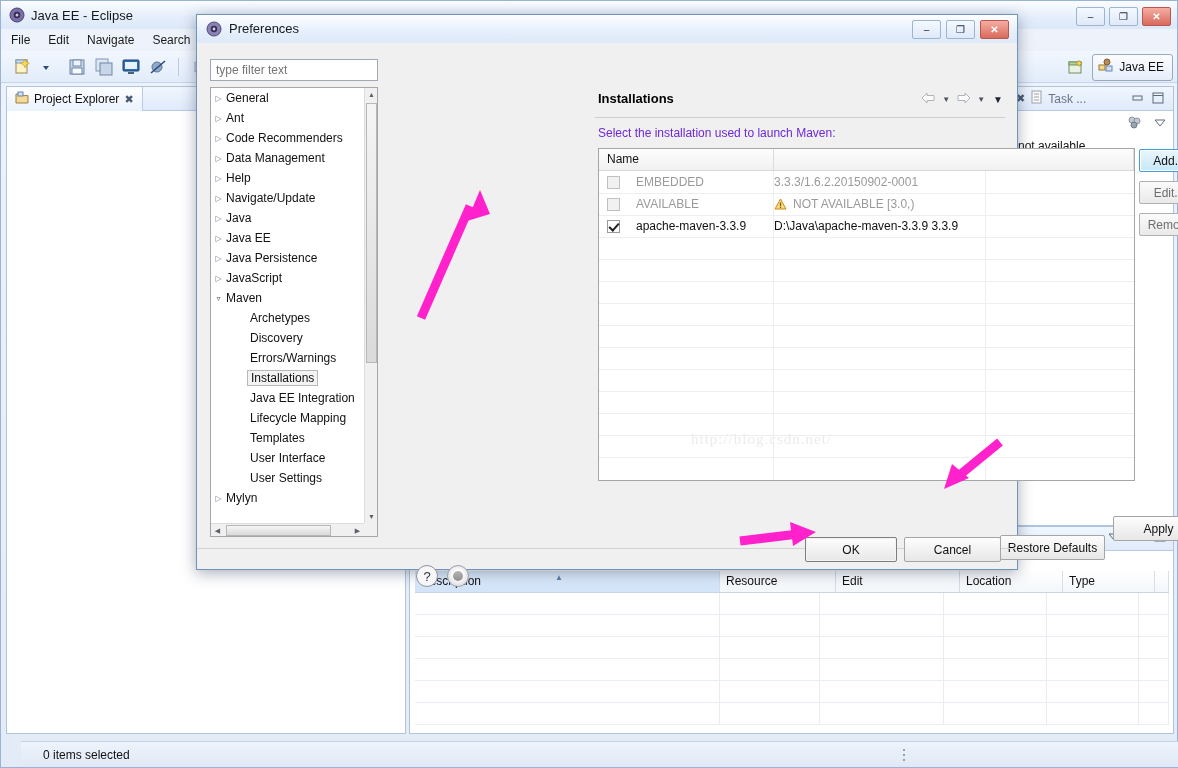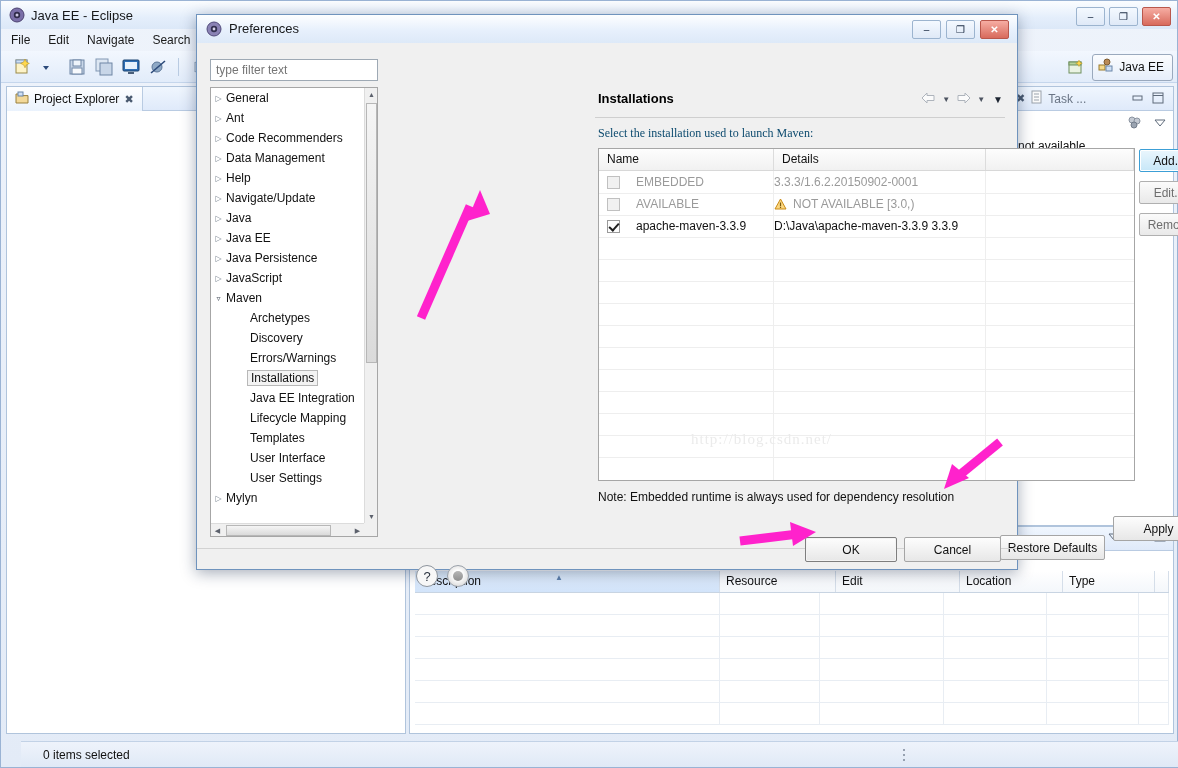--- a/index.html
+++ b/index.html
@@ -231,21 +231,21 @@
     position: absolute; right: 14px; top: 48px;
     display: flex; align-items: center; gap: 5px;
   }
   .navarrow { font-size: 14px; color: #b0b6be; }
   .navcaret { font-size: 8px; color: #4c5360; }
   #nav-sep {
     position: absolute; left: 398px; right: 12px; top: 74px;
     height: 1px; background: #cfcfcf;
   }
   #page-desc {
-    position: absolute; left: 401px; top: 83px; font-size: 12px; color: #0c4a6e; font-family: Liberation Serif, serif;
+    position: absolute; left: 401px; top: 83px; font-size: 12px; color: #6d28d9;
   }
 
   #table-box {
     position: absolute; left: 401px; top: 105px; width: 537px; height: 333px;
     background: #ffffff; border: 1px solid #a6a6a6;
   }
   #table-header { display: flex; height: 22px; border-bottom: 1px solid #d8d8d8; }
   .th {
     background: linear-gradient(#fdfdfd, #f1f1f1);
     border-right: 1px solid #dcdcdc;
@@ -737,21 +737,20 @@
       <div class="gridline-h" style="top:220px"></div>
       <div class="gridline-h" style="top:242px"></div>
       <div class="gridline-h" style="top:264px"></div>
       <div class="gridline-h" style="top:286px"></div>
       <div class="gridline-h" style="top:308px"></div>
 
       <div id="watermark">http://blog.csdn.net/</div>
 
       <div id="table-header">
         <div class="th c1">Name</div>
-        <div class="th c2">Details</div>
         <div class="th c3"></div>
       </div>
 
       <div class="trow">
         <div class="cell-name">
           <span class="cbox dim"></span>
           <span class="rowtext dim">EMBEDDED</span>
         </div>
         <div class="cell-det">
           <span class="rowtext dim">3.3.3/1.6.2.20150902-0001</span>
@@ -791,21 +790,20 @@
     <div class="sidebtn" id="btn-add" style="left:942px;top:106px;">
       <span>Add...</span>
     </div>
     <div class="sidebtn" style="left:942px;top:138px;">
       <span>Edit...</span>
     </div>
     <div class="sidebtn" style="left:942px;top:170px;width:62px;">
       <span>Remove</span>
     </div>
 
-    <div id="note-text">Note: Embedded runtime is always used for dependency resolution</div>
 
     <div class="botbtn" style="left:803px;top:473px;width:105px;margin-top:19px;">
       <span>Restore Defaults</span>
     </div>
     <div class="botbtn" style="left:916px;top:473px;width:91px;">
       <span>Apply</span>
     </div>
 
     <div id="prefs-hr"></div>
 

